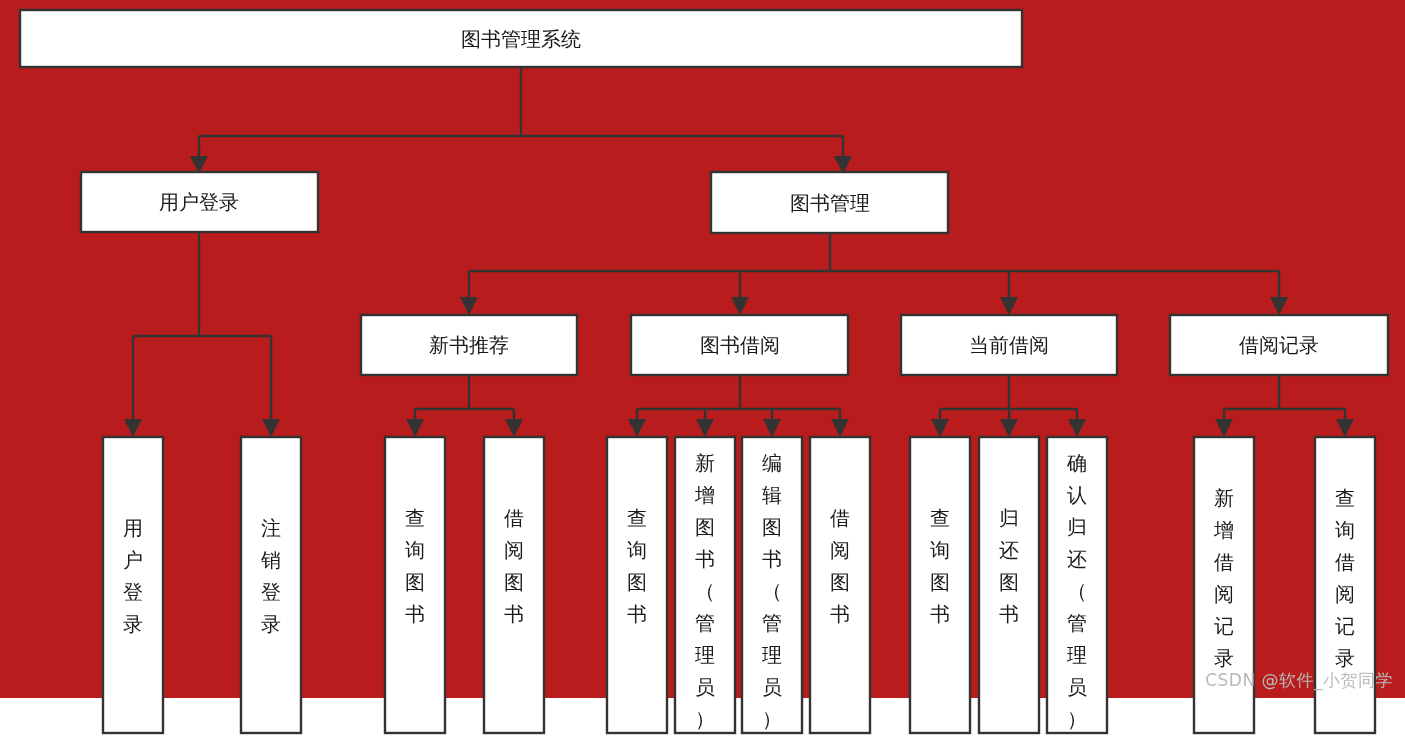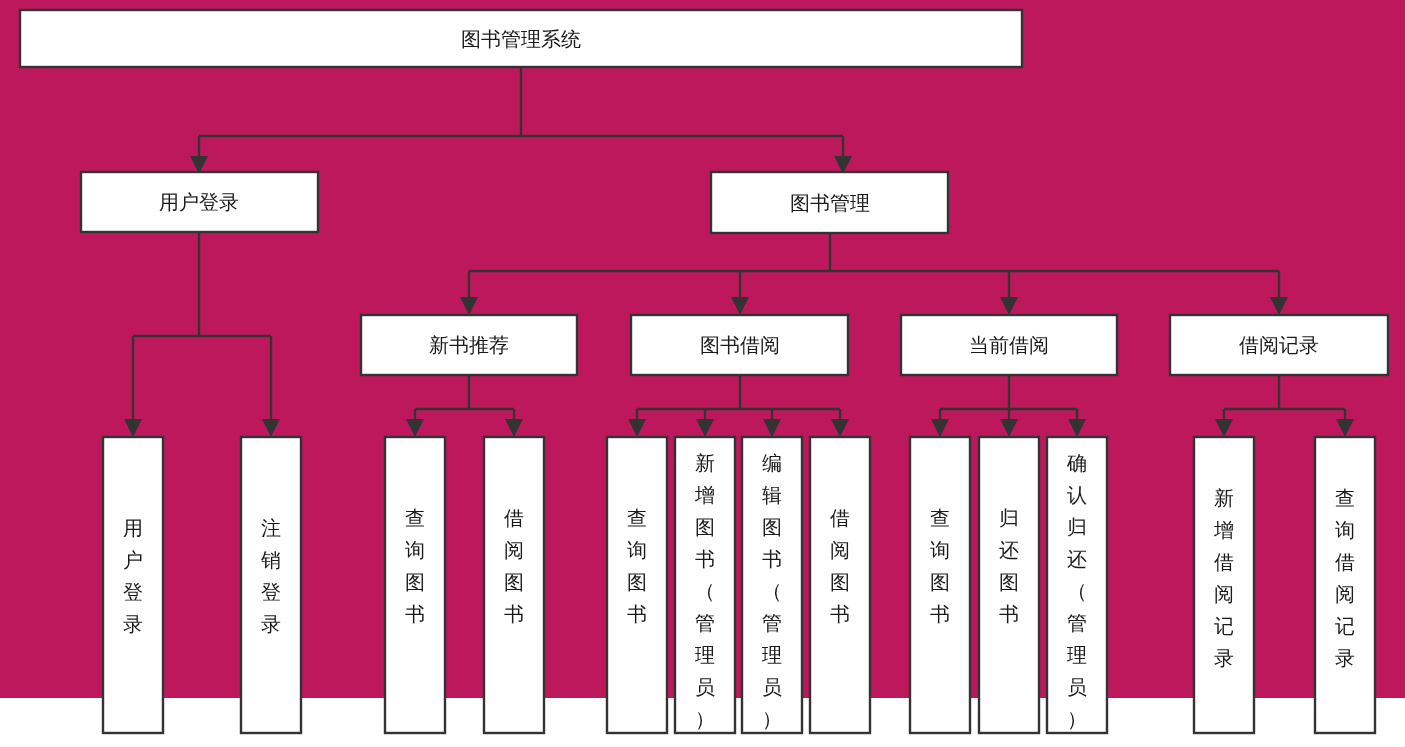--- a/index.html
+++ b/index.html
@@ -10,21 +10,21 @@
   body {
     width: 1405px;
     height: 747px;
     font-family: "DejaVu Sans", "Liberation Sans", sans-serif;
     overflow: hidden;
   }
   #diagram-root {
     position: relative;
     width: 1405px;
     height: 698px;
-    background: #be185d;
+    background: #b91c1c;
   }
   svg.flow {
     position: absolute;
     left: 0;
     top: 0;
     width: 1405px;
     height: 747px;
   }
   .node-box {
     fill: #ffffff;
@@ -233,14 +233,15 @@
       <rect class="node-box" x="1194" y="437" width="60" height="296"></rect>
       <text class="node-label-vertical" x="1224" y="490" dominant-baseline="hanging"><tspan x="1224" dy="0">新</tspan><tspan x="1224" dy="32">增</tspan><tspan x="1224" dy="32">借</tspan><tspan x="1224" dy="32">阅</tspan><tspan x="1224" dy="32">记</tspan><tspan x="1224" dy="32">录</tspan></text>
     </g>
     <g>
       <rect class="node-box" x="1315" y="437" width="60" height="296"></rect>
       <text class="node-label-vertical" x="1345" y="490" dominant-baseline="hanging"><tspan x="1345" dy="0">查</tspan><tspan x="1345" dy="32">询</tspan><tspan x="1345" dy="32">借</tspan><tspan x="1345" dy="32">阅</tspan><tspan x="1345" dy="32">记</tspan><tspan x="1345" dy="32">录</tspan></text>
     </g>
 
   </svg>
 
+  <div class="watermark">CSDN @软件_小贺同学</div>
 
 </div>
 
 </body></html>

